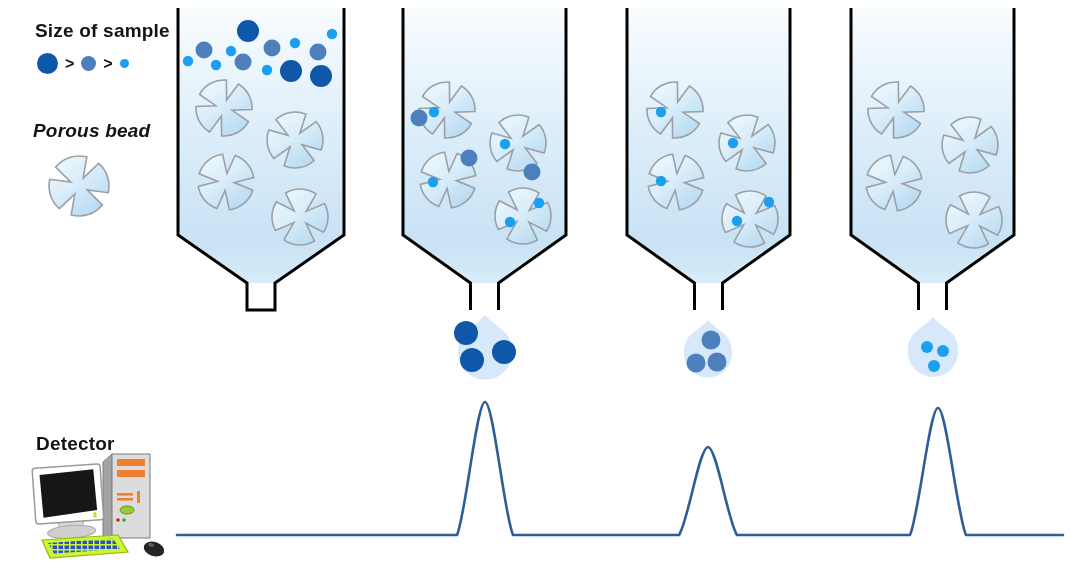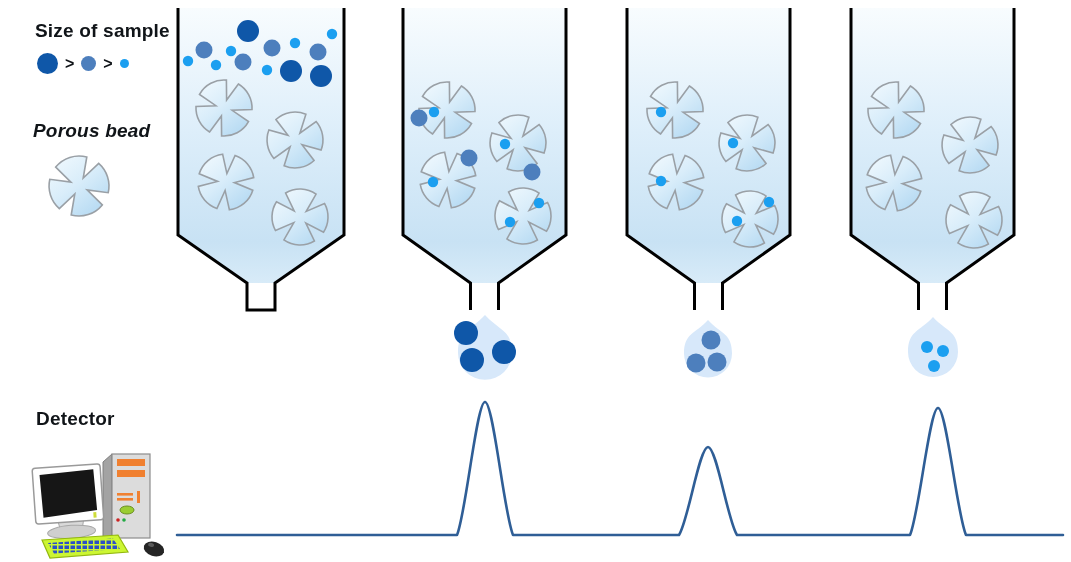--- a/index.html
+++ b/index.html
@@ -7,21 +7,21 @@
     width:1071px;height:562px;position:relative;background:#ffffff;
     font-family:"Liberation Sans",sans-serif;overflow:hidden;
   }
   #diagram{position:absolute;left:0;top:0;}
   .label{
     position:absolute;font-weight:bold;color:#101418;font-size:19px;
     letter-spacing:0.2px;white-space:nowrap;z-index:2;
   }
   #legend-title{left:35px;top:20px;}
   #porous-label{left:33px;top:120px;font-style:italic;}
-  #detector-label{left:36px;top:408px;}
+  #detector-label{left:36px;top:433px;}
   #legend-row{
     position:absolute;left:37px;top:53px;display:flex;align-items:center;
     gap:7px;z-index:2;
   }
   .dot{display:inline-block;border-radius:50%;}
   .dot.large{width:21px;height:21px;background:var(--sample-large);}
   .dot.medium{width:15px;height:15px;background:var(--sample-medium);}
   .dot.small{width:9px;height:9px;background:var(--sample-small);}
   .gt{font-weight:bold;font-size:16px;color:#101418;line-height:1;}
   #computer{position:absolute;left:28px;top:450px;z-index:2;}

